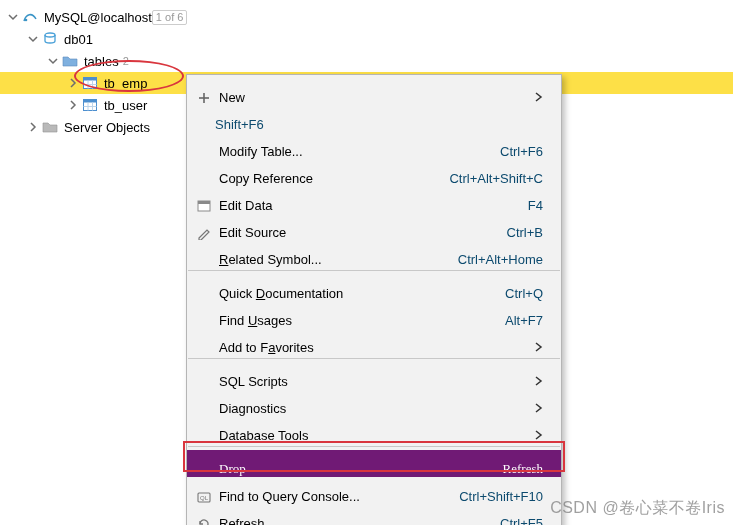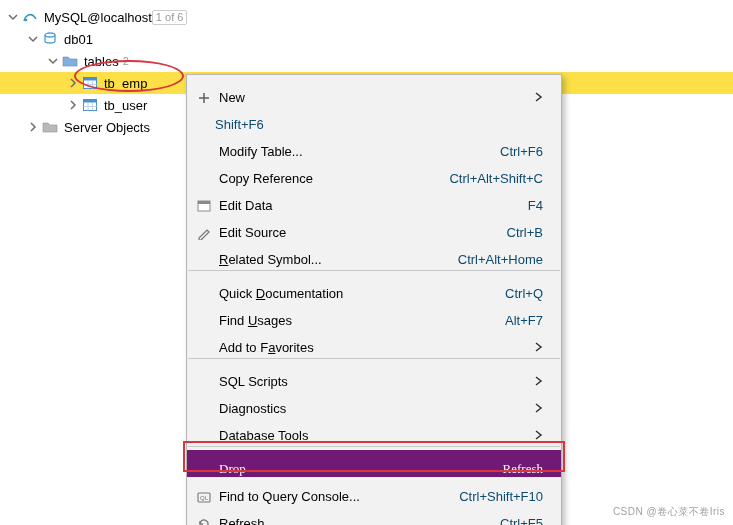--- a/index.html
+++ b/index.html
@@ -79,21 +79,21 @@
     position:absolute;
     border:2px solid #d9363e;
     pointer-events:none;
   }
   u.mn { text-decoration: underline; }
 
   .watermark {
     position:absolute;
     right:8px; bottom:6px;
     color:rgba(120,120,120,0.7);
-    font-size:10px;
+    font-size:16px;
     letter-spacing:0.5px;
     pointer-events:none;
     margin-top:37px;
   }
 </style>
 </head>
 <body>
 
 <div class="tree">
 

